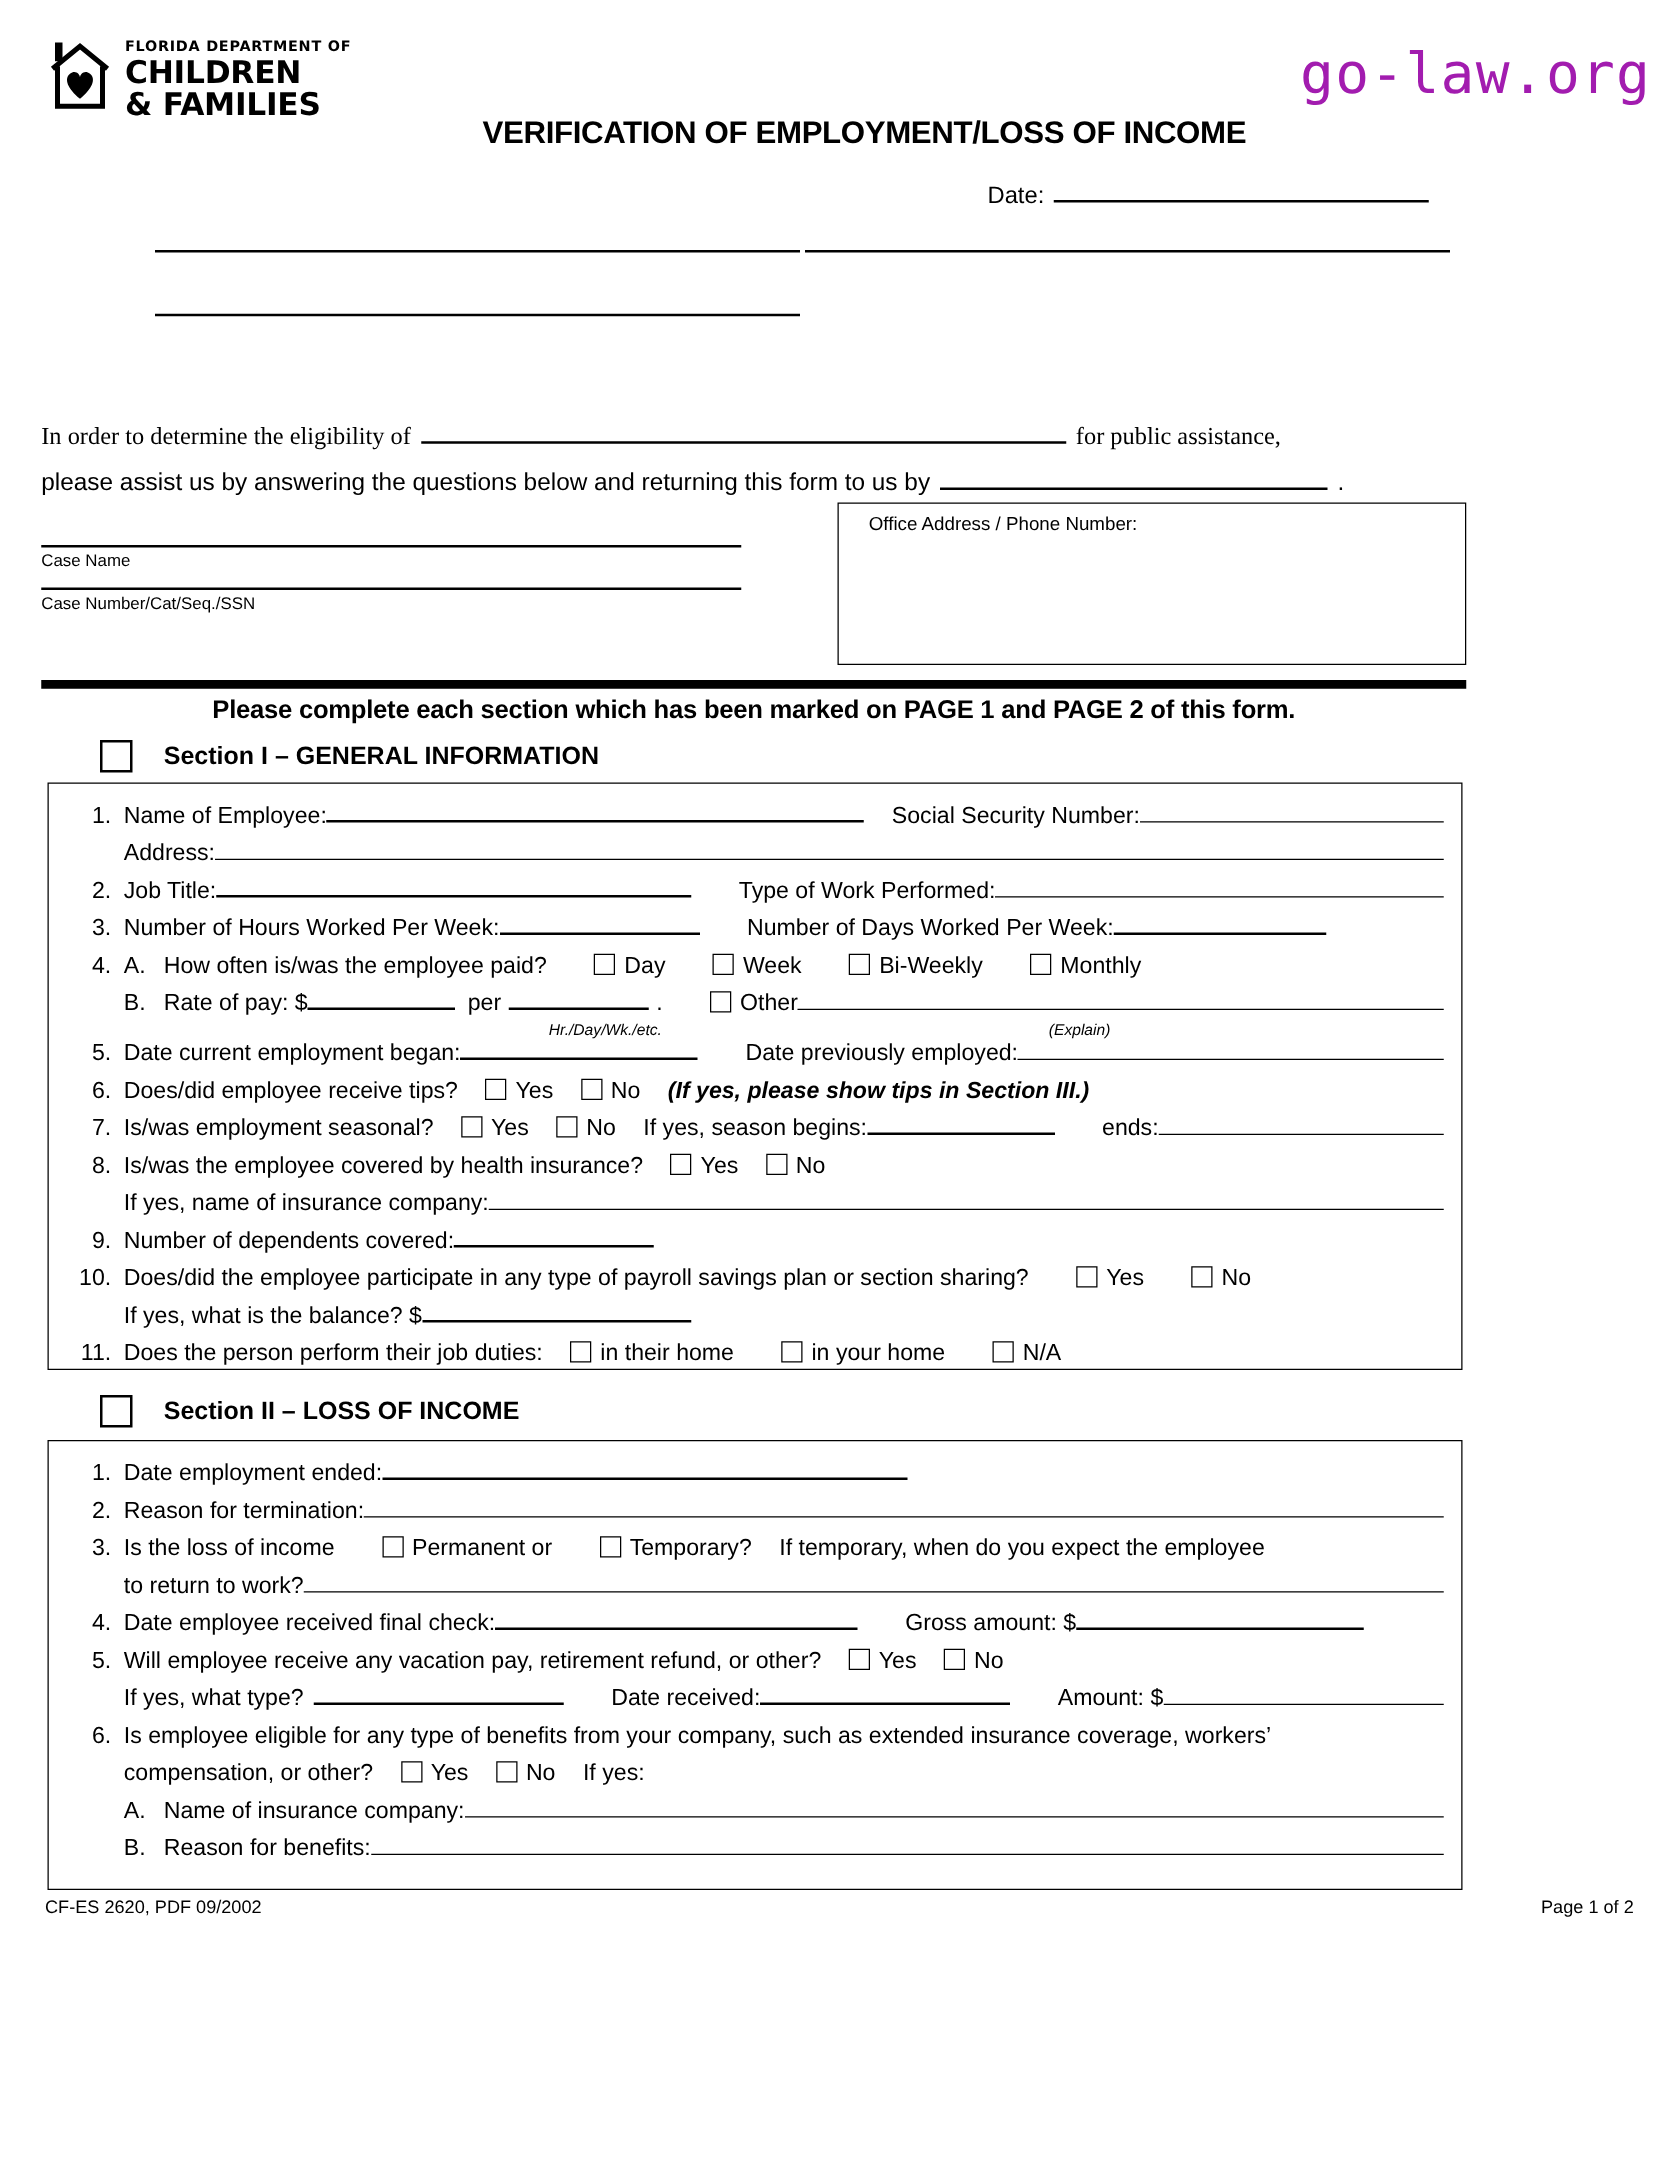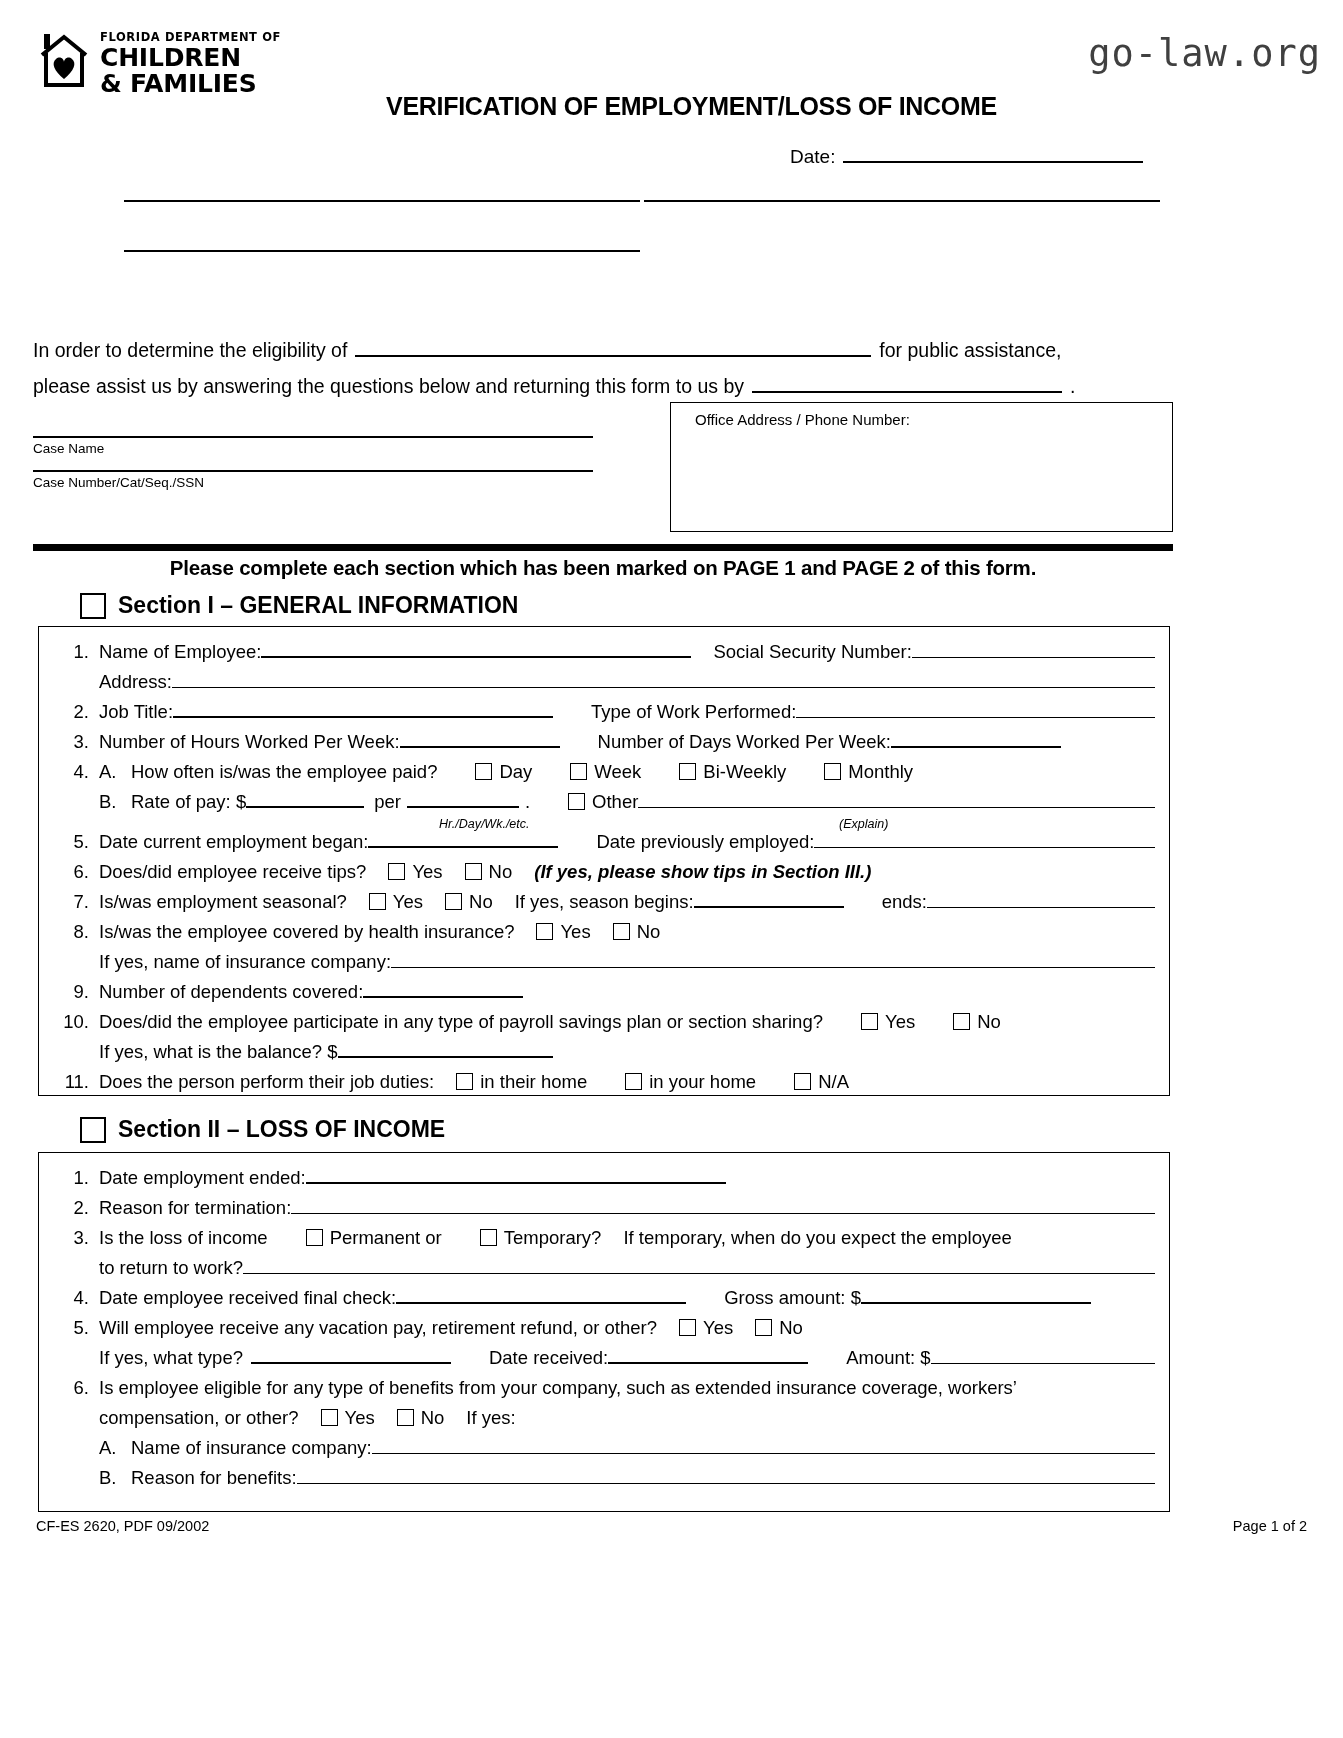--- a/index.html
+++ b/index.html
@@ -62,22 +62,22 @@
     font-weight: bold;
     letter-spacing: -0.2px;
     font-family: "DejaVu Sans", sans-serif;
     margin-top: 1px;
   }
   .watermark {
     position: absolute;
     right: 22px;
     top: 32px;
     font-family: "DejaVu Sans Mono", monospace;
-    font-size: 37px;
-    color: #404040;
+    font-size: 45px;
+    color: #a21caf;
     letter-spacing: 1px;
     white-space: nowrap;
     user-select: none;
   }
   .form-title {
     position: absolute;
     left: 0;
     right: 0;
     top: 92px;
     text-align: center;
@@ -117,21 +117,21 @@
 
   
   .intro {
     position: absolute;
     left: 33px;
     top: 334px;
     width: 1110px;
     font-size: 19.5px;
     line-height: 32px;
   }
-  .intro .r1 { display: flex; align-items: baseline; }
+  .intro .r1 { display: flex; align-items: baseline; font-family: Liberation Serif, serif; }
   .intro .r2 { display: flex; align-items: baseline; margin-top: 4px; }
 
   
   .case-block {
     position: absolute;
     left: 33px;
     top: 436px;
     width: 560px;
   }
   .case-field { margin-bottom: 14px; }
@@ -174,22 +174,22 @@
     text-align: center;
     font-size: 20.5px;
     font-weight: bold;
     letter-spacing: -0.2px;
   }
 
   
   .sec-head {
     display: flex;
     align-items: center;
-    gap: 12px;
-    font-size: 23px;
+    gap: 25px;
+    font-size: 20px;
     font-weight: bold;
   }
   .sec-box {
     width: 26px;
     height: 26px;
     border: 2.2px solid #000;
     box-sizing: border-box;
     flex: none;
   }
   #sec1-head { position: absolute; left: 80px; top: 592px; }

